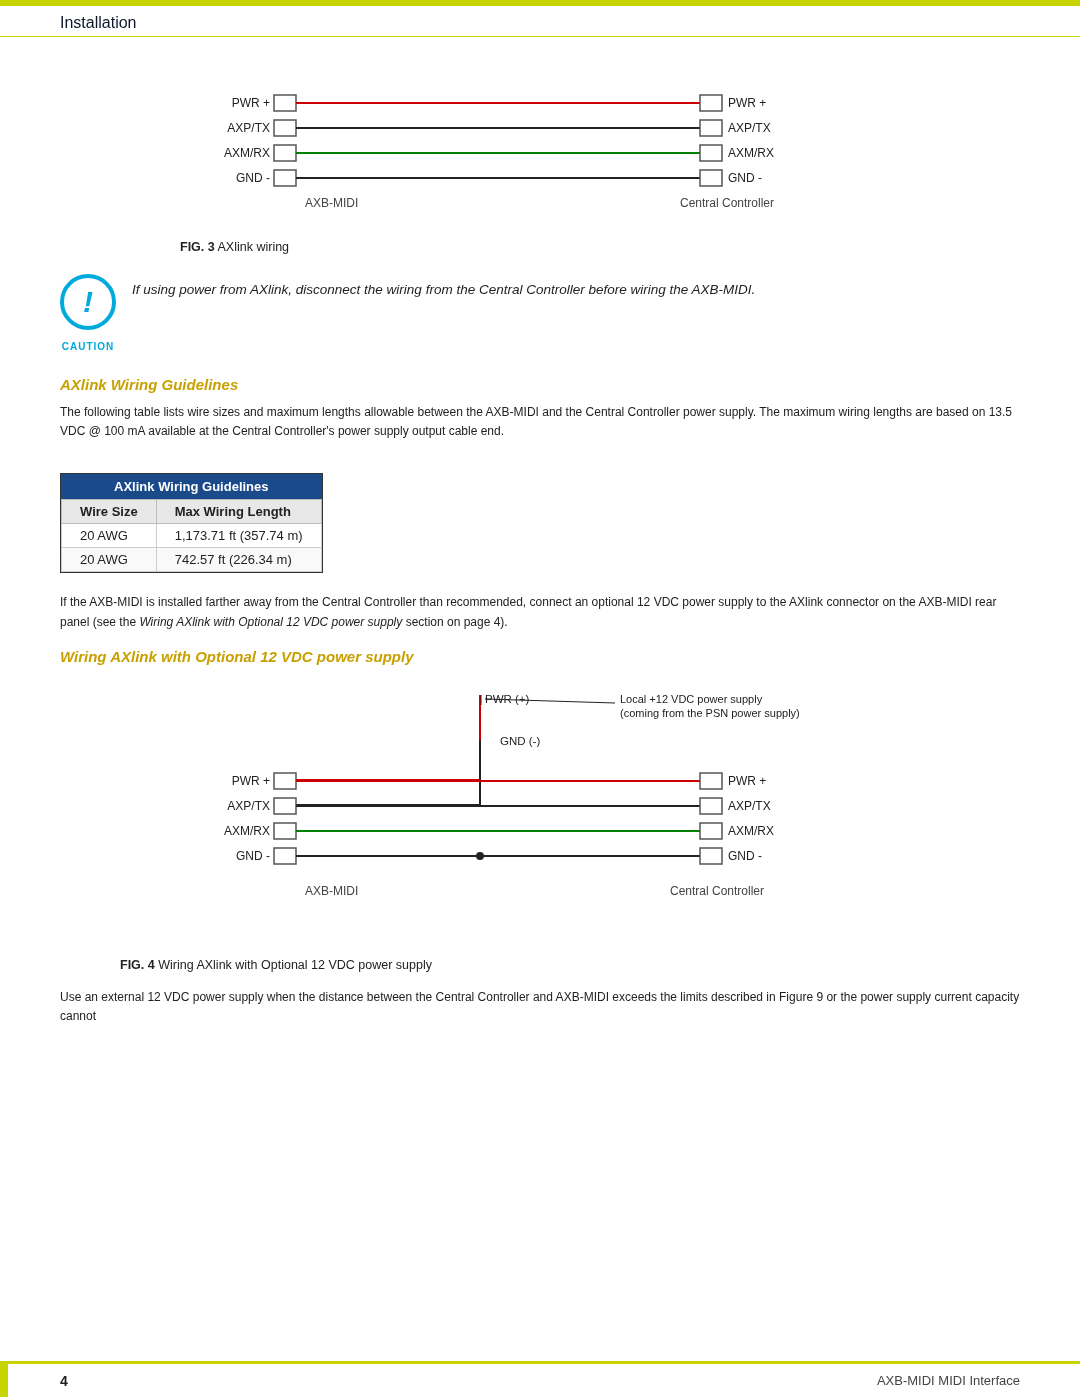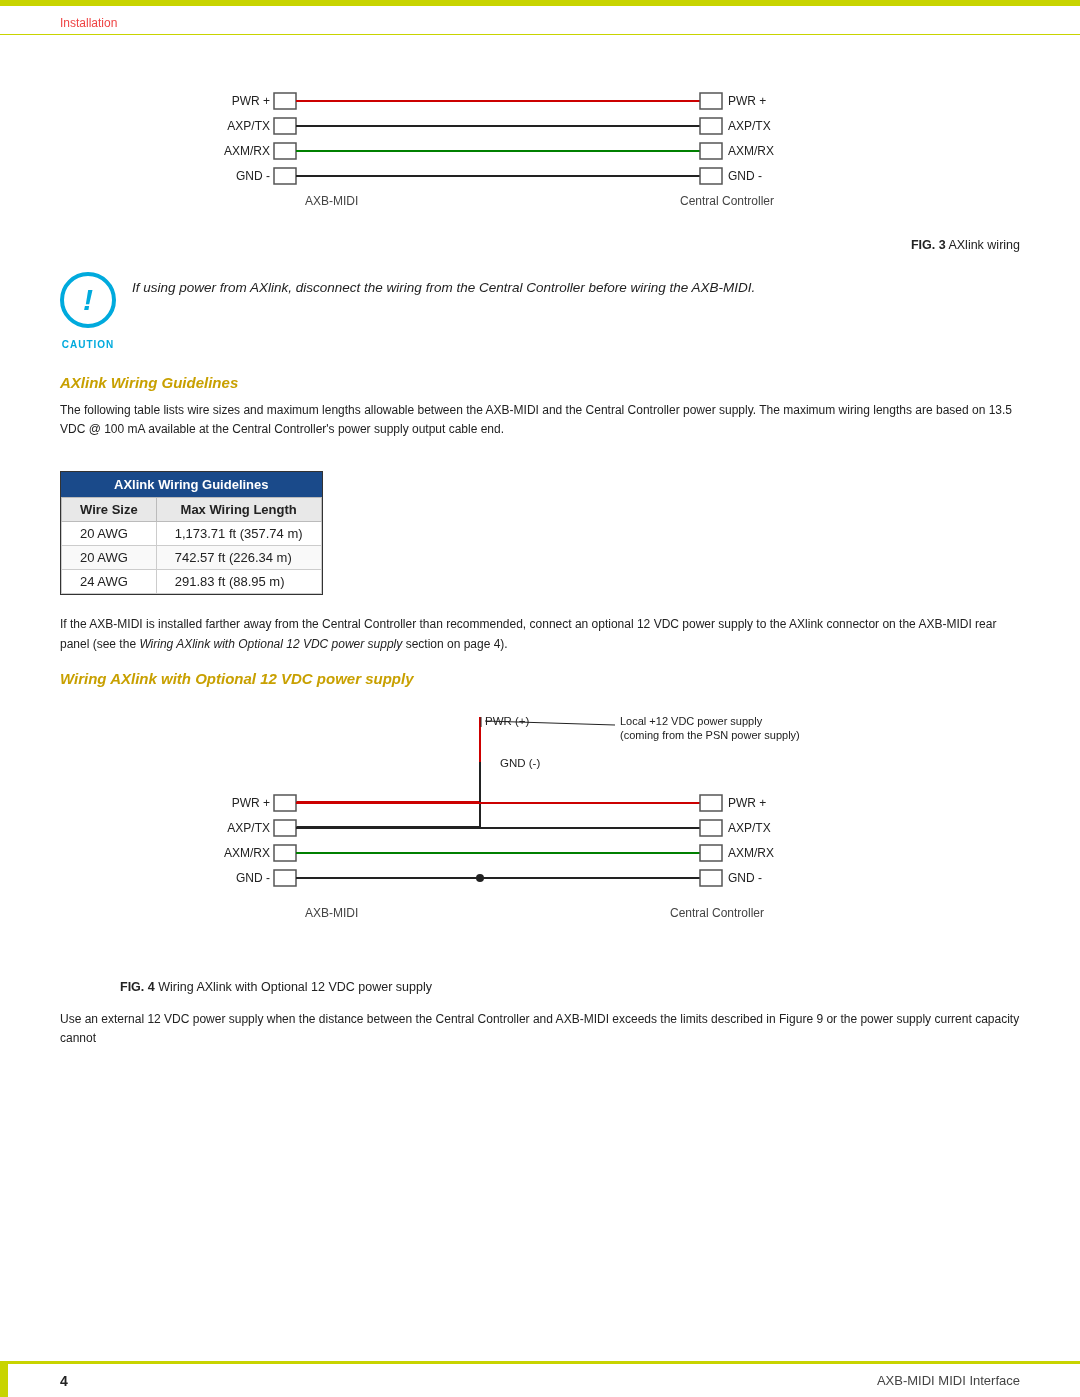--- a/index.html
+++ b/index.html
@@ -17,37 +17,37 @@
       height: 6px;
       background: #c8d400;
       width: 100%;
     }
 
     .header-line {
       padding: 8px 60px 4px 60px;
       border-bottom: 1px solid #c8d400;
     }
     .header-line span {
-      color: #ef4444;
-      font-size: 12px;
+      color: #0f172a;
+      font-size: 16px;
     }
 
     .content {
       padding: 20px 60px 60px 60px;
     }
 
     
     .diagram-container {
       display: flex;
       justify-content: center;
       margin: 20px 0 8px 0;
     }
 
     .fig-caption {
-      text-align: right;
+      text-align: left;
       font-size: 12.5px;
       margin-bottom: 18px;
       padding-left: 120px;
     }
     .fig-caption strong {
       font-weight: bold;
     }
 
     
     .caution-section {
@@ -130,21 +130,21 @@
     table {
       border-collapse: collapse;
       font-size: 13px;
     }
 
     table th {
       background: #e8e8e8;
       font-weight: bold;
       padding: 4px 18px;
       border: 1px solid #bbb;
-      text-align: center;
+      text-align: left;
     }
 
     table td {
       padding: 4px 18px;
       border: 1px solid #ccc;
     }
 
     table tr:nth-child(even) td {
       background: #f9f9f9;
     }
@@ -279,24 +279,20 @@
       </thead>
       <tbody id="table-body">
       <tr>
             <td>20 AWG</td>
             <td>1,173.71 ft (357.74 m)</td>
           </tr>
           <tr>
             <td>20 AWG</td>
             <td>742.57 ft (226.34 m)</td>
           </tr>
-          <tr>
-            <td>24 AWG</td>
-            <td>291.83 ft (88.95 m)</td>
-          </tr>
         </tbody>
     </table>
   </div>
 
   
   <p class="body-text">
     <span>If the AXB-MIDI is installed farther away from the Central Controller than recommended, connect an optional 12 VDC power supply to the AXlink connector on the AXB-MIDI rear panel (see the </span><em>Wiring AXlink with Optional 12 VDC power supply</em><span> section on page 4).</span>
   </p>
 
   

